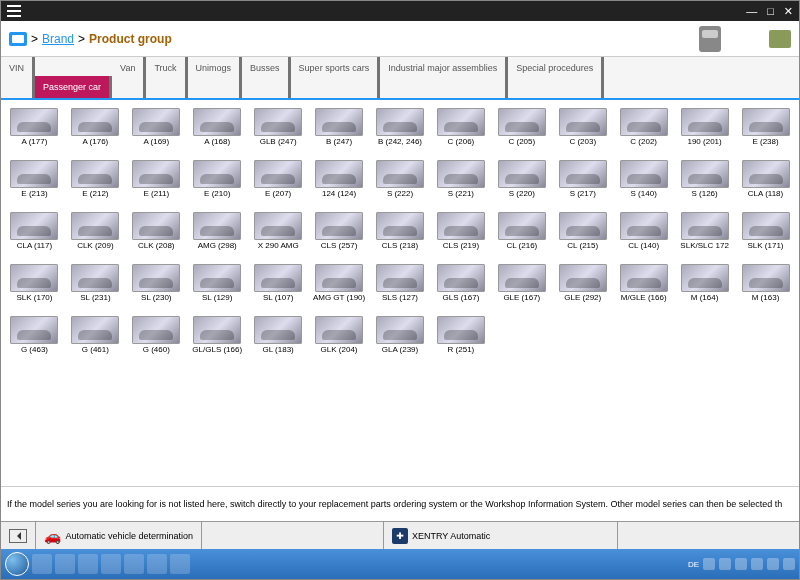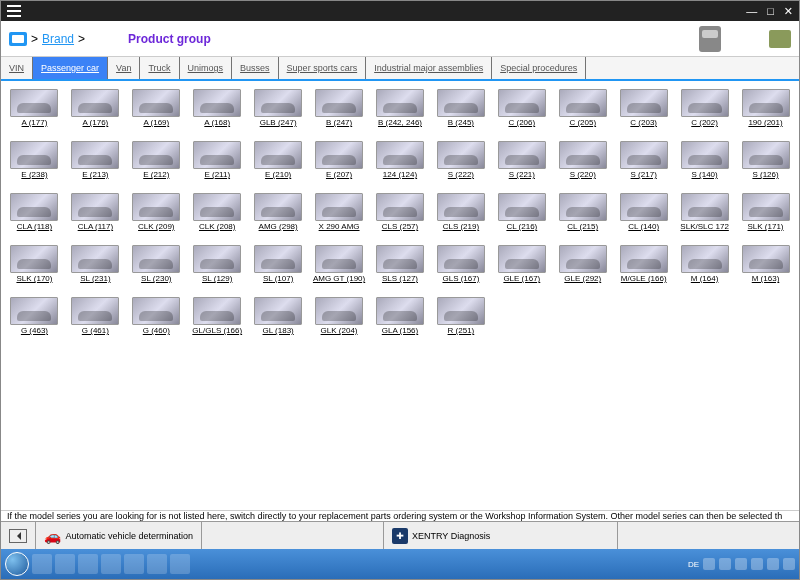--- a/index.html
+++ b/index.html
@@ -9,34 +9,34 @@
   .titlebar-left { display:flex; align-items:center; gap:6px; }
   .hamburger { width:14px; height:12px; display:flex; flex-direction:column; justify-content:space-between; cursor:pointer; }
   .hamburger div { height:2px; background:#fff; }
   .titlebar-right { display:flex; gap:10px; font-size:11px; }
   .titlebar-right span { cursor:pointer; }
   .header { height:36px; background:#fff; border-bottom:1px solid #ccc; display:flex; align-items:center; padding:0 8px; justify-content:space-between; }
   .breadcrumb { display:flex; align-items:center; gap:4px; font-size:12px; }
   .home-icon { width:18px; height:14px; background:#2196f3; border-radius:2px; position:relative; }
   .home-icon::before { content:""; position:absolute; top:3px; left:3px; width:12px; height:8px; background:#fff; border-radius:1px; }
   .breadcrumb a { color:#2196f3; text-decoration:underline;text-align:center; }
-  .breadcrumb b { color:#6d28d9;margin-left:39px; }
+  .breadcrumb b { color:#a16207; }
   .robot-icon { width:22px; height:26px; background:#888; border-radius:3px; position:relative; margin-right:40px;}
   .robot-icon::before{content:"";position:absolute;top:4px;left:3px;width:16px;height:8px;background:#ccc;border-radius:2px;}
   .printer-icon { width:22px; height:18px; background:#8a9a5b; border-radius:2px; position:relative;}
   .tabs { display:flex; border-bottom:2px solid #2196f3; background:#f5f5f5; }
-  .tab { padding:6px 8px; font-size:9px; color:#555; border-right:1px solid #737373; cursor:pointer; white-space:nowrap;text-decoration:underline; }
-  .tab.active { background:#3b82f6; color:#fff; }
-  .grid-area { flex:1; overflow:auto; padding:6px 4px;text-decoration:underline; }
+  .tab { padding:6px 8px; font-size:9px; color:#555; border-right:3px solid #737373; cursor:pointer; white-space:nowrap; }
+  .tab.active { background:#be185d; color:#fff;margin-top:19px; }
+  .grid-area { flex:1; overflow:auto; padding:6px 4px; }
   .grid { display:grid; grid-template-columns: repeat(13, 1fr); gap:2px; }
   .cell { display:flex; flex-direction:column; align-items:center; padding:2px 1px; cursor:pointer; }
   .cell-img { width:48px; height:28px; background:linear-gradient(135deg,#aab 0%,#dde 50%,#889 100%); border:1px solid #999; border-radius:1px; position:relative; overflow:hidden;}
   .cell-img::after{ content:""; position:absolute; bottom:3px; left:6px; right:6px; height:10px; background:rgba(0,0,0,0.25); border-radius:6px 6px 2px 2px;}
   .cell-label { font-size:8px; color:#000; text-align:center; line-height:1.1; margin-top:2px; min-height:16px; }
-  .hint { font-size:9px; color:#000; padding:0 6px; border-top:1px solid #ccc; white-space:nowrap; overflow:hidden; }
+  .hint { font-size:9px; color:#000; padding:12px 6px; border-top:1px solid #ccc; white-space:nowrap; overflow:hidden; }
   .footer-bar { height:28px; background:#eee; border-top:1px solid #999; display:flex; align-items:stretch; }
   .footer-btn { display:flex; align-items:center; gap:4px; padding:0 8px; border-right:1px solid #999; font-size:9px; cursor:pointer; }
   .back-arrow { width:18px; height:14px; border:1px solid #666; position:relative; }
   .back-arrow::before{content:"";position:absolute;left:3px;top:2px;border:4px solid transparent;border-right-color:#333;}
   .xentry-icon { width:16px;height:16px;background:#1a3a6a;color:#fff;border-radius:2px;display:flex;align-items:center;justify-content:center;font-size:9px;}
   .footer-spacer{flex:1;}
   .taskbar { height:30px; background:linear-gradient(#4a90d9,#2a6db8); display:flex; align-items:center; padding:7px 4px; gap:3px; color:#fff; }
   .start-orb { width:24px;height:24px;border-radius:50%;background:radial-gradient(circle at 30% 30%,#7ec0ee,#1e5a9c);border:1px solid #fff; cursor:pointer; position:relative;}
   .task-icon { width:20px;height:20px;background:rgba(255,255,255,0.2);border-radius:2px; cursor:pointer;}
   .task-right { margin-left:auto; display:flex; align-items:center; gap:4px; font-size:8px;}
@@ -112,24 +112,20 @@
         <div class="cell">
           <div class="cell-img"></div>
           <div class="cell-label">B (247)</div>
         </div>
         <div class="cell">
           <div class="cell-img"></div>
           <div class="cell-label">B (242, 246)</div>
         </div>
         <div class="cell">
           <div class="cell-img"></div>
-          <div class="cell-label">B (245)</div>
-        </div>
-        <div class="cell">
-          <div class="cell-img"></div>
           <div class="cell-label">C (206)</div>
         </div>
         <div class="cell">
           <div class="cell-img"></div>
           <div class="cell-label">C (205)</div>
         </div>
         <div class="cell">
           <div class="cell-img"></div>
           <div class="cell-label">C (203)</div>
         </div>
@@ -216,20 +212,24 @@
         <div class="cell">
           <div class="cell-img"></div>
           <div class="cell-label">X 290 AMG</div>
         </div>
         <div class="cell">
           <div class="cell-img"></div>
           <div class="cell-label">CLS (257)</div>
         </div>
         <div class="cell">
           <div class="cell-img"></div>
+          <div class="cell-label">CLS (218)</div>
+        </div>
+        <div class="cell">
+          <div class="cell-img"></div>
           <div class="cell-label">CLS (219)</div>
         </div>
         <div class="cell">
           <div class="cell-img"></div>
           <div class="cell-label">CL (216)</div>
         </div>
         <div class="cell">
           <div class="cell-img"></div>
           <div class="cell-label">CL (215)</div>
         </div>
@@ -316,21 +316,21 @@
         <div class="cell">
           <div class="cell-img"></div>
           <div class="cell-label">GL (183)</div>
         </div>
         <div class="cell">
           <div class="cell-img"></div>
           <div class="cell-label">GLK (204)</div>
         </div>
         <div class="cell">
           <div class="cell-img"></div>
-          <div class="cell-label">GLA (156)</div>
+          <div class="cell-label">GLA (239)</div>
         </div>
         <div class="cell">
           <div class="cell-img"></div>
           <div class="cell-label">R (251)</div>
         </div>
       </div>
   </div>
 
   <div class="hint">If the model series you are looking for is not listed here, switch directly to your replacement parts ordering system or the Workshop Information System. Other model series can then be selected th</div>
 
@@ -338,21 +338,21 @@
     <div class="footer-btn">
       <div class="back-arrow"></div>
     </div>
     <div class="footer-btn">
       <span style="font-size:14px">🚗</span>
       <span>Automatic vehicle determination</span>
     </div>
     <div class="footer-spacer"></div>
     <div class="footer-btn" style="border-left:1px solid #999;flex:1.2;">
       <div class="xentry-icon">✚</div>
-      <span>XENTRY Diagnosis</span>
+      <span>XENTRY Automatic</span>
     </div>
     <div class="footer-spacer"></div>
   </div>
 
   <div class="taskbar">
     <div class="start-orb"></div>
     <div class="task-icon"></div>
     <div class="task-icon"></div>
     <div class="task-icon"></div>
     <div class="task-icon"></div>

